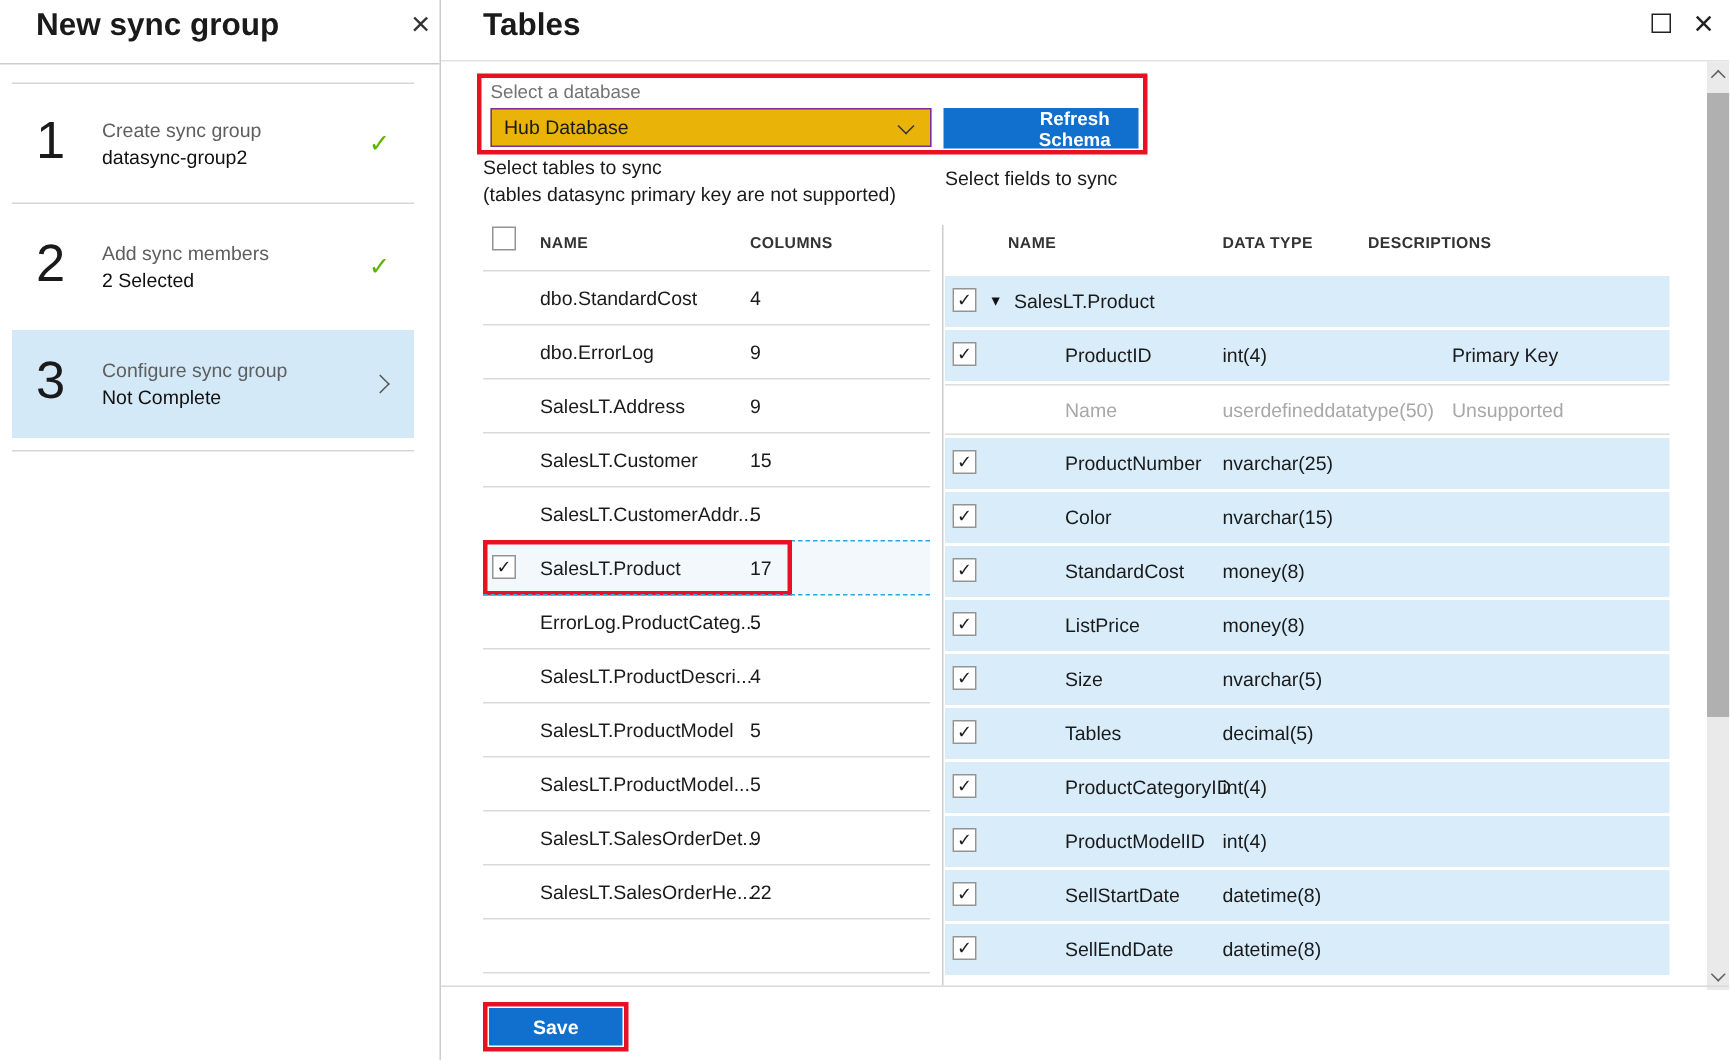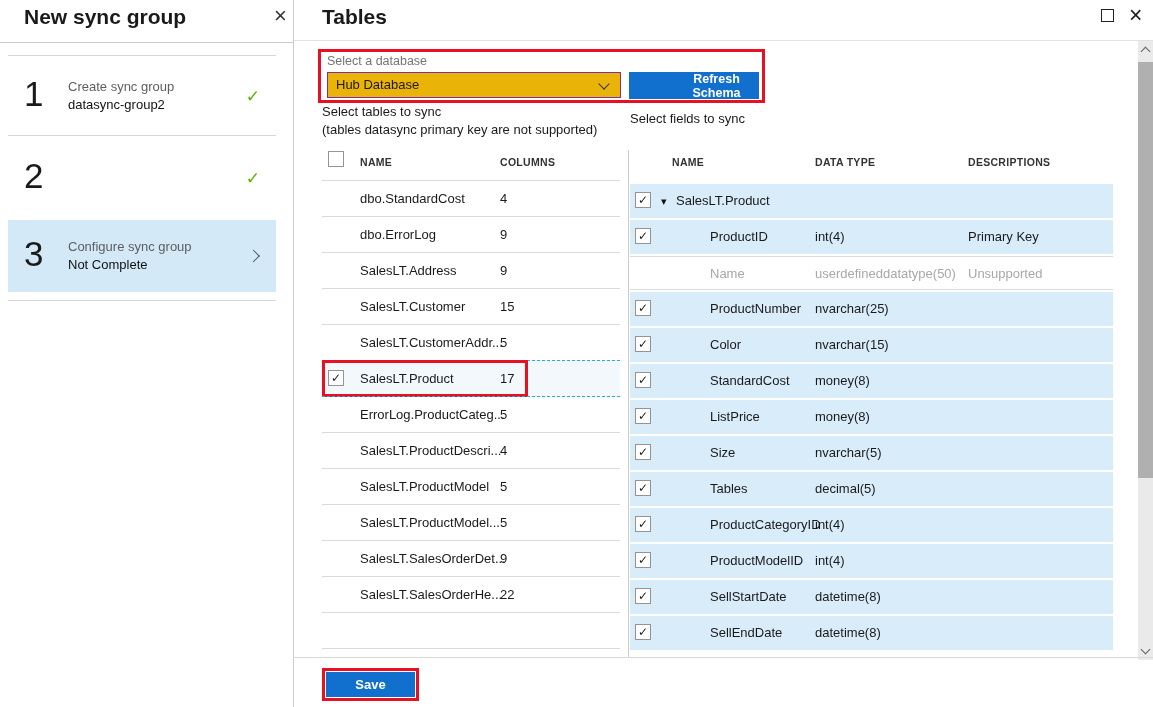--- a/index.html
+++ b/index.html
@@ -106,20 +106,24 @@
     <span class="texts">
       <span class="s-title" style="display:block;">Create sync group</span>
       <span class="s-sub" style="display:block;">datasync-group2</span>
     </span>
     <span class="check">✓</span>
 
   </div>
 
   <div class="step">
     <span class="num">2</span>
+    <span class="texts">
+      <span class="s-title" style="display:block;">Add sync members</span>
+      <span class="s-sub" style="display:block;">2 Selected</span>
+    </span>
     <span class="check">✓</span>
 
   </div>
 
   <div class="step current">
     <span class="num">3</span>
     <span class="texts">
       <span class="s-title" style="display:block;">Configure sync group</span>
       <span class="s-sub" style="display:block;">Not Complete</span>
     </span>
@@ -236,21 +240,21 @@
 
   </div>
 </div>
     <div class="tlist-line1"></div>
     <div class="tlist-line2"></div>
 
     <div class="sec-title" style="left:630px;top:111px;">Select fields to sync</div>
     <div class="flist-border"></div>
     <div class="col-head" style="left:672px;top:156px;">NAME</div>
     <div class="col-head" style="left:815px;top:156px;">DATA TYPE</div>
-    <div class="col-head" style="left:968px;top:156px;">DESCRIPTIONS</div>
+    <div class="col-head" style="left:912px;top:156px;">DESCRIPTIONS</div>
     <div id="field-rows">
   <div class="frow group">
     <span class="cbx">✓</span>
     <span class="caret">▾</span>
     <span class="fname">SalesLT.Product</span>
     <span class="ftype"></span>
     <span class="fdesc"></span>
   </div>
 
   <div class="frow">

